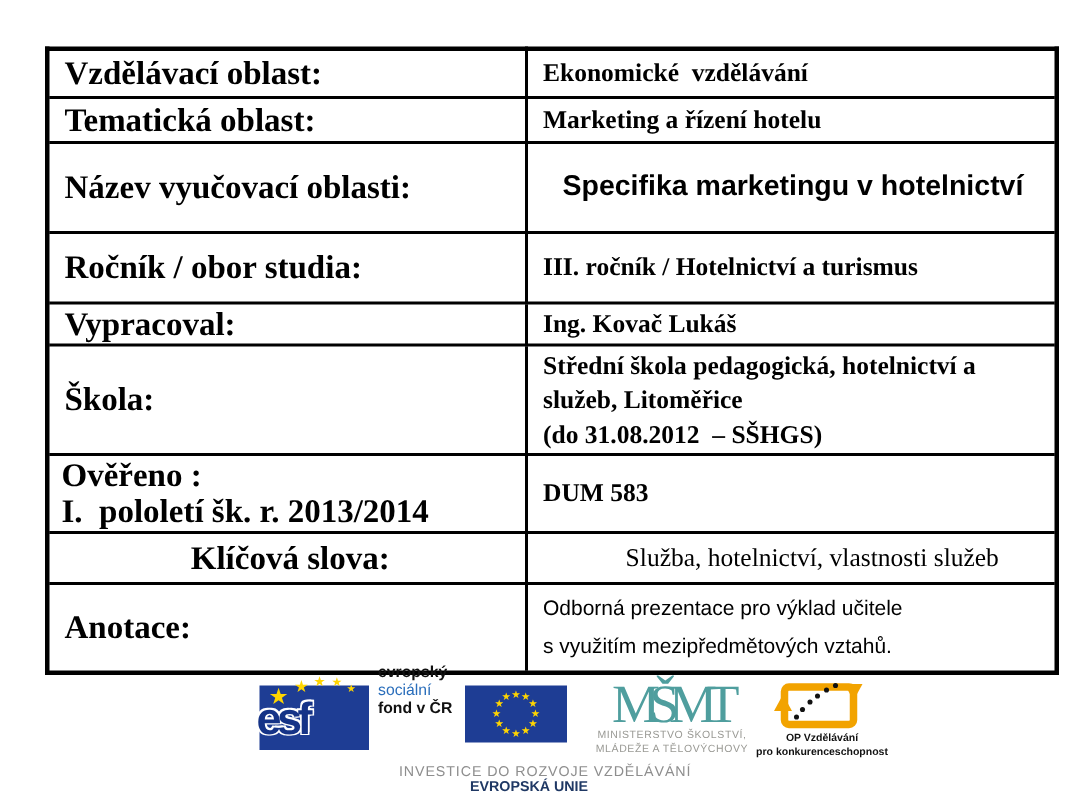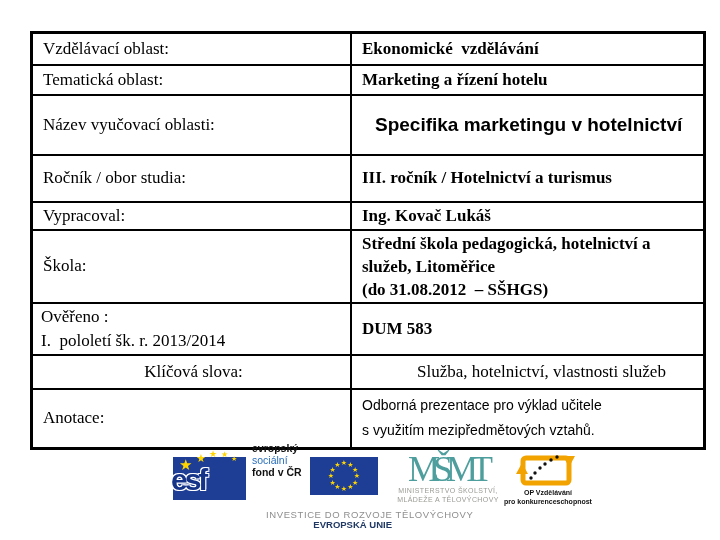--- a/index.html
+++ b/index.html
@@ -19,21 +19,21 @@
     table-layout:fixed;
     border:3px solid #000;
   }
   table.meta td{
     border:2px solid #000;
     vertical-align:middle;
     padding:0 6px 0 10px;
     white-space:pre-line;
     overflow:hidden;
   }
-  td.lbl{width:301px;font-weight:normal;font-size:17px;font-family:"Liberation Serif",serif;}
+  td.lbl{width:301px;font-weight:bold;font-size:22px;font-family:"Liberation Serif",serif;}
   td.val{width:311px;font-weight:bold;font-size:17px;font-family:"Liberation Serif",serif;}
   tr.r1{height:32px;} tr.r2{height:30px;} tr.r3{height:60px;}
   tr.r4{height:47px;} tr.r5{height:28px;} tr.r6{height:73px;}
   tr.r7{height:52px;} tr.r8{height:34px;text-align:center;} tr.r9{height:60px;}
   tr.r3 td.val{font-family:"Liberation Sans",sans-serif;font-size:19px;font-weight:bold;padding-left:23px;}
   tr.r6 td.val{line-height:23px;}
   tr.r8 td.val{font-weight:normal;padding-left:34px;}
   tr.r9 td.val{font-family:"Liberation Sans",sans-serif;font-size:14px;font-weight:normal;line-height:25px;}
   tr.r7 td.lbl{line-height:24px;padding-left:8px;}
 
@@ -202,15 +202,15 @@
     <circle cx="25" cy="17" r="1.7" fill="#111"></circle>
     <circle cx="30" cy="13" r="1.7" fill="#111"></circle>
     <circle cx="36" cy="9" r="1.7" fill="#111"></circle>
     <circle cx="42" cy="6" r="1.7" fill="#111"></circle>
   </svg>
   <div class="opvk-caption">
     <div>OP Vzdělávání</div>
     <div>pro konkurenceschopnost</div>
   </div>
 
-  <div class="tagline">INVESTICE DO ROZVOJE TĚLOVÝCHOVY</div>
+  <div class="tagline">INVESTICE DO ROZVOJE VZDĚLÁVÁNÍ</div>
 
 </div>
 
 </body></html>

